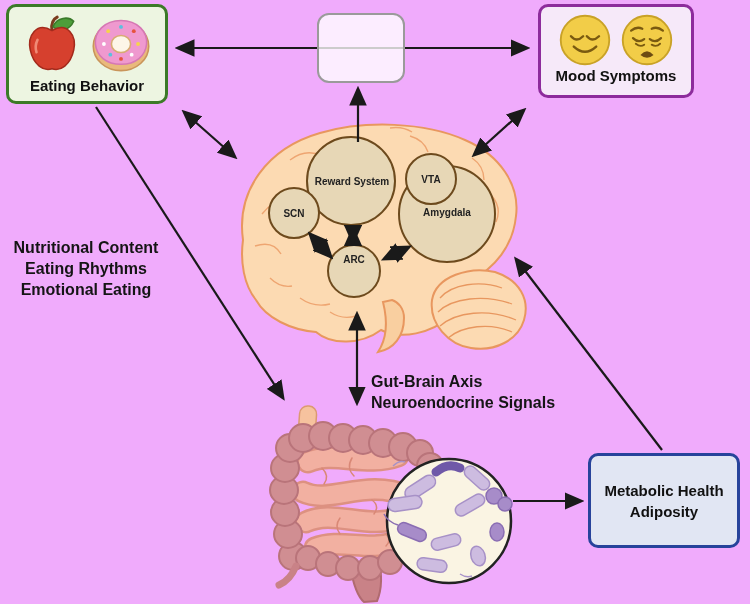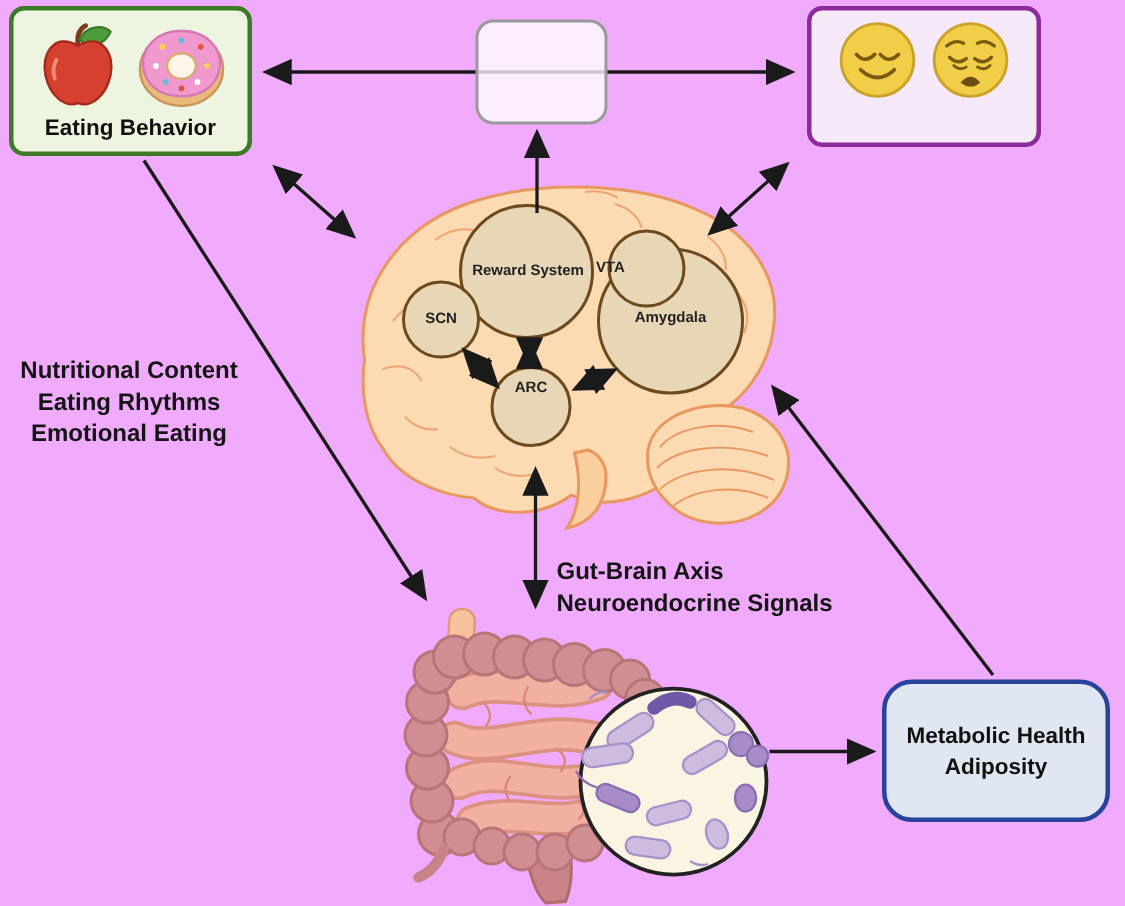--- a/index.html
+++ b/index.html
@@ -7,33 +7,33 @@
           font-family:"Liberation Sans", sans-serif;color:#1a1a1a;}
   #art{position:absolute;left:0;top:0;z-index:1;}
   .abs{position:absolute;z-index:2;}
   .node-box{border-radius:10px;box-sizing:border-box;display:flex;flex-direction:column;
             align-items:center;justify-content:flex-start;}
   #eating-box{left:6px;top:4px;width:162px;height:100px;background:#edf5e1;border:3px solid #3c7a28;}
   #mood-box{left:538px;top:4px;width:156px;height:94px;background:#f6e9f9;border:3px solid #8d2b9c;}
   #placeholder-box{left:317px;top:13px;width:84px;height:66px;background:rgba(255,255,255,0.78);
             border:2px solid #9a9a9a;border-radius:12px;}
   #metabolic-box{left:588px;top:453px;width:152px;height:95px;background:#e1e6f3;
-            border:3px solid #27439b;border-radius:20px;justify-content:center;}
+            border:3px solid #27439b;border-radius:10px;justify-content:center;}
   .icon-row{display:flex;align-items:center;justify-content:center;gap:6px;margin-top:5px;}
   .box-label{font-size:15px;font-weight:700;color:#111;line-height:1.1;margin-top:2px;}
   #mood-box .box-label{margin-top:0;}
   .metab-line{font-size:15px;font-weight:600;line-height:1.4;color:#111;text-align:center;}
   .annot{position:absolute;z-index:2;font-size:16px;font-weight:600;line-height:1.3;color:#151515;}
   #eating-annot{left:4px;top:238px;width:164px;text-align:center;}
   #gutbrain-annot{left:371px;top:372px;text-align:left;}
   .region-label{position:absolute;z-index:2;transform:translate(-50%,-50%);
             font-size:10px;font-weight:700;color:#222;text-align:center;line-height:1.1;}
   #lbl-reward{left:352px;top:181px;width:76px;}
   #lbl-scn{left:294px;top:213px;}
-  #lbl-vta{left:407px;top:179px;}
+  #lbl-vta{left:431px;top:179px;}
   #lbl-amygdala{left:447px;top:212px;}
   #lbl-arc{left:354px;top:259px;}
 </style>
 </head>
 <body>
 
 <div id="canvas">
 
   <svg id="art" width="750" height="604" viewBox="0 0 750 604">
     <defs>
@@ -215,20 +215,21 @@
         <circle cx="30" cy="30" r="26" fill="#f2cd48" stroke="#c9a227" stroke-width="2"></circle>
         <path d="M13,20 q6,-5 12,-2" fill="none" stroke="#7a5a10" stroke-width="2.4" stroke-linecap="round"></path>
         <path d="M35,18 q6,-3 12,2" fill="none" stroke="#7a5a10" stroke-width="2.4" stroke-linecap="round"></path>
         <path d="M15,28 q6,6 12,1" fill="none" stroke="#7a5a10" stroke-width="2.4" stroke-linecap="round"></path>
         <path d="M33,29 q6,5 12,-1" fill="none" stroke="#7a5a10" stroke-width="2.4" stroke-linecap="round"></path>
         <path d="M18,34 q5,4 9,1" fill="none" stroke="#7a5a10" stroke-width="2" stroke-linecap="round"></path>
         <path d="M35,35 q5,3 9,-1" fill="none" stroke="#7a5a10" stroke-width="2" stroke-linecap="round"></path>
         <path d="M23,46 Q30,38 37,46 Q30,52 23,46 Z" fill="#6d4c12"></path>
       </svg>
     </div>
+    <div class="box-label">Mood Symptoms</div>
   </div>
 
   <div id="metabolic-box" class="abs node-box">
     <div class="metab-line">Metabolic Health</div>
     <div class="metab-line">Adiposity</div>
   </div>
 
   <div id="gutbrain-annot" class="annot">
     <div>Gut-Brain Axis</div>
     <div>Neuroendocrine Signals</div>

